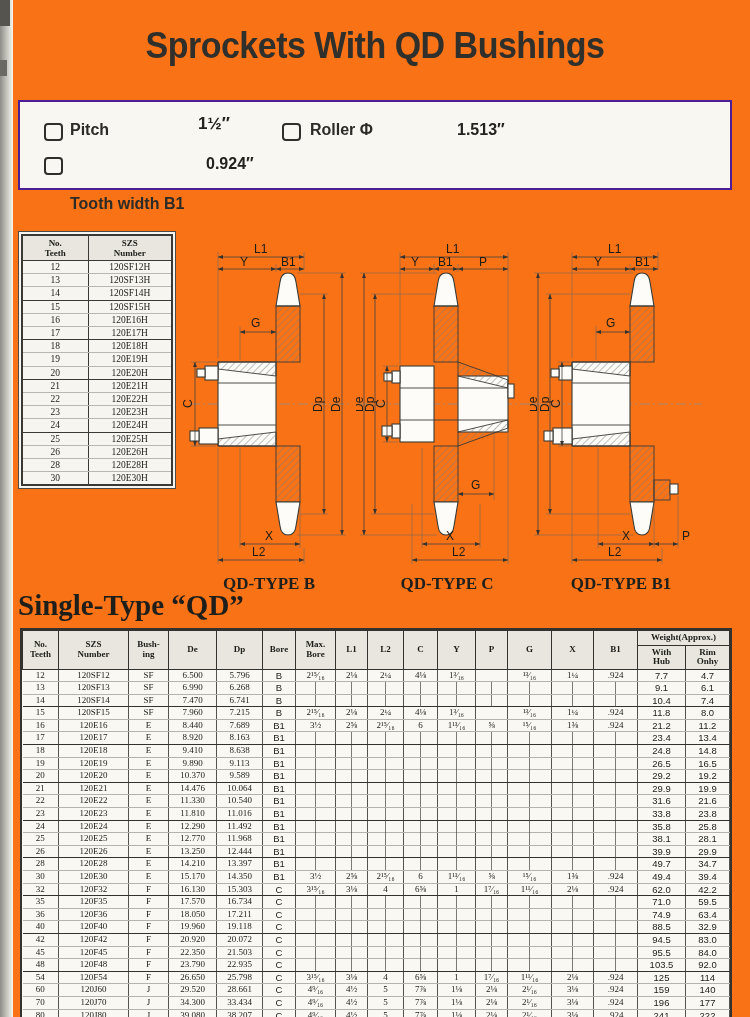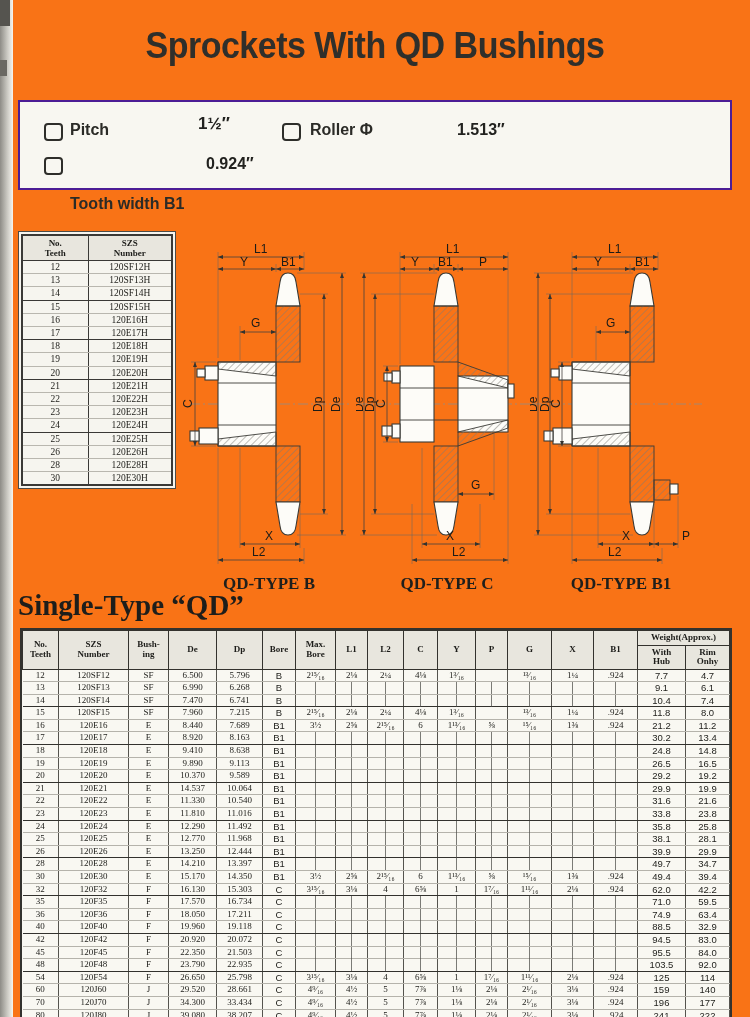--- a/index.html
+++ b/index.html
@@ -520,21 +520,21 @@
             <td>B1</td>
             <td class="dit">│</td>
             <td class="dit">│</td>
             <td class="dit">│</td>
             <td class="dit">│</td>
             <td class="dit">│</td>
             <td class="dit">│</td>
             <td class="dit">│</td>
             <td class="dit">│</td>
             <td class="dit">│</td>
-            <td>30.2</td>
+            <td>23.4</td>
             <td>13.4</td>
           </tr>
           <tr>
             <td>18</td>
             <td>120E18</td>
             <td>E</td>
             <td>9.410</td>
             <td>8.638</td>
             <td>B1</td>
             <td class="dit">│</td>
@@ -584,21 +584,21 @@
             <td class="dit">│</td>
             <td class="dit">│</td>
             <td class="dit">│</td>
             <td>29.2</td>
             <td>19.2</td>
           </tr>
           <tr>
             <td>21</td>
             <td>120E21</td>
             <td>E</td>
-            <td>14.537</td>
+            <td>14.476</td>
             <td>10.064</td>
             <td>B1</td>
             <td class="dit">│</td>
             <td class="dit">│</td>
             <td class="dit">│</td>
             <td class="dit">│</td>
             <td class="dit">│</td>
             <td class="dit">│</td>
             <td class="dit">│</td>
             <td class="dit">│</td>

